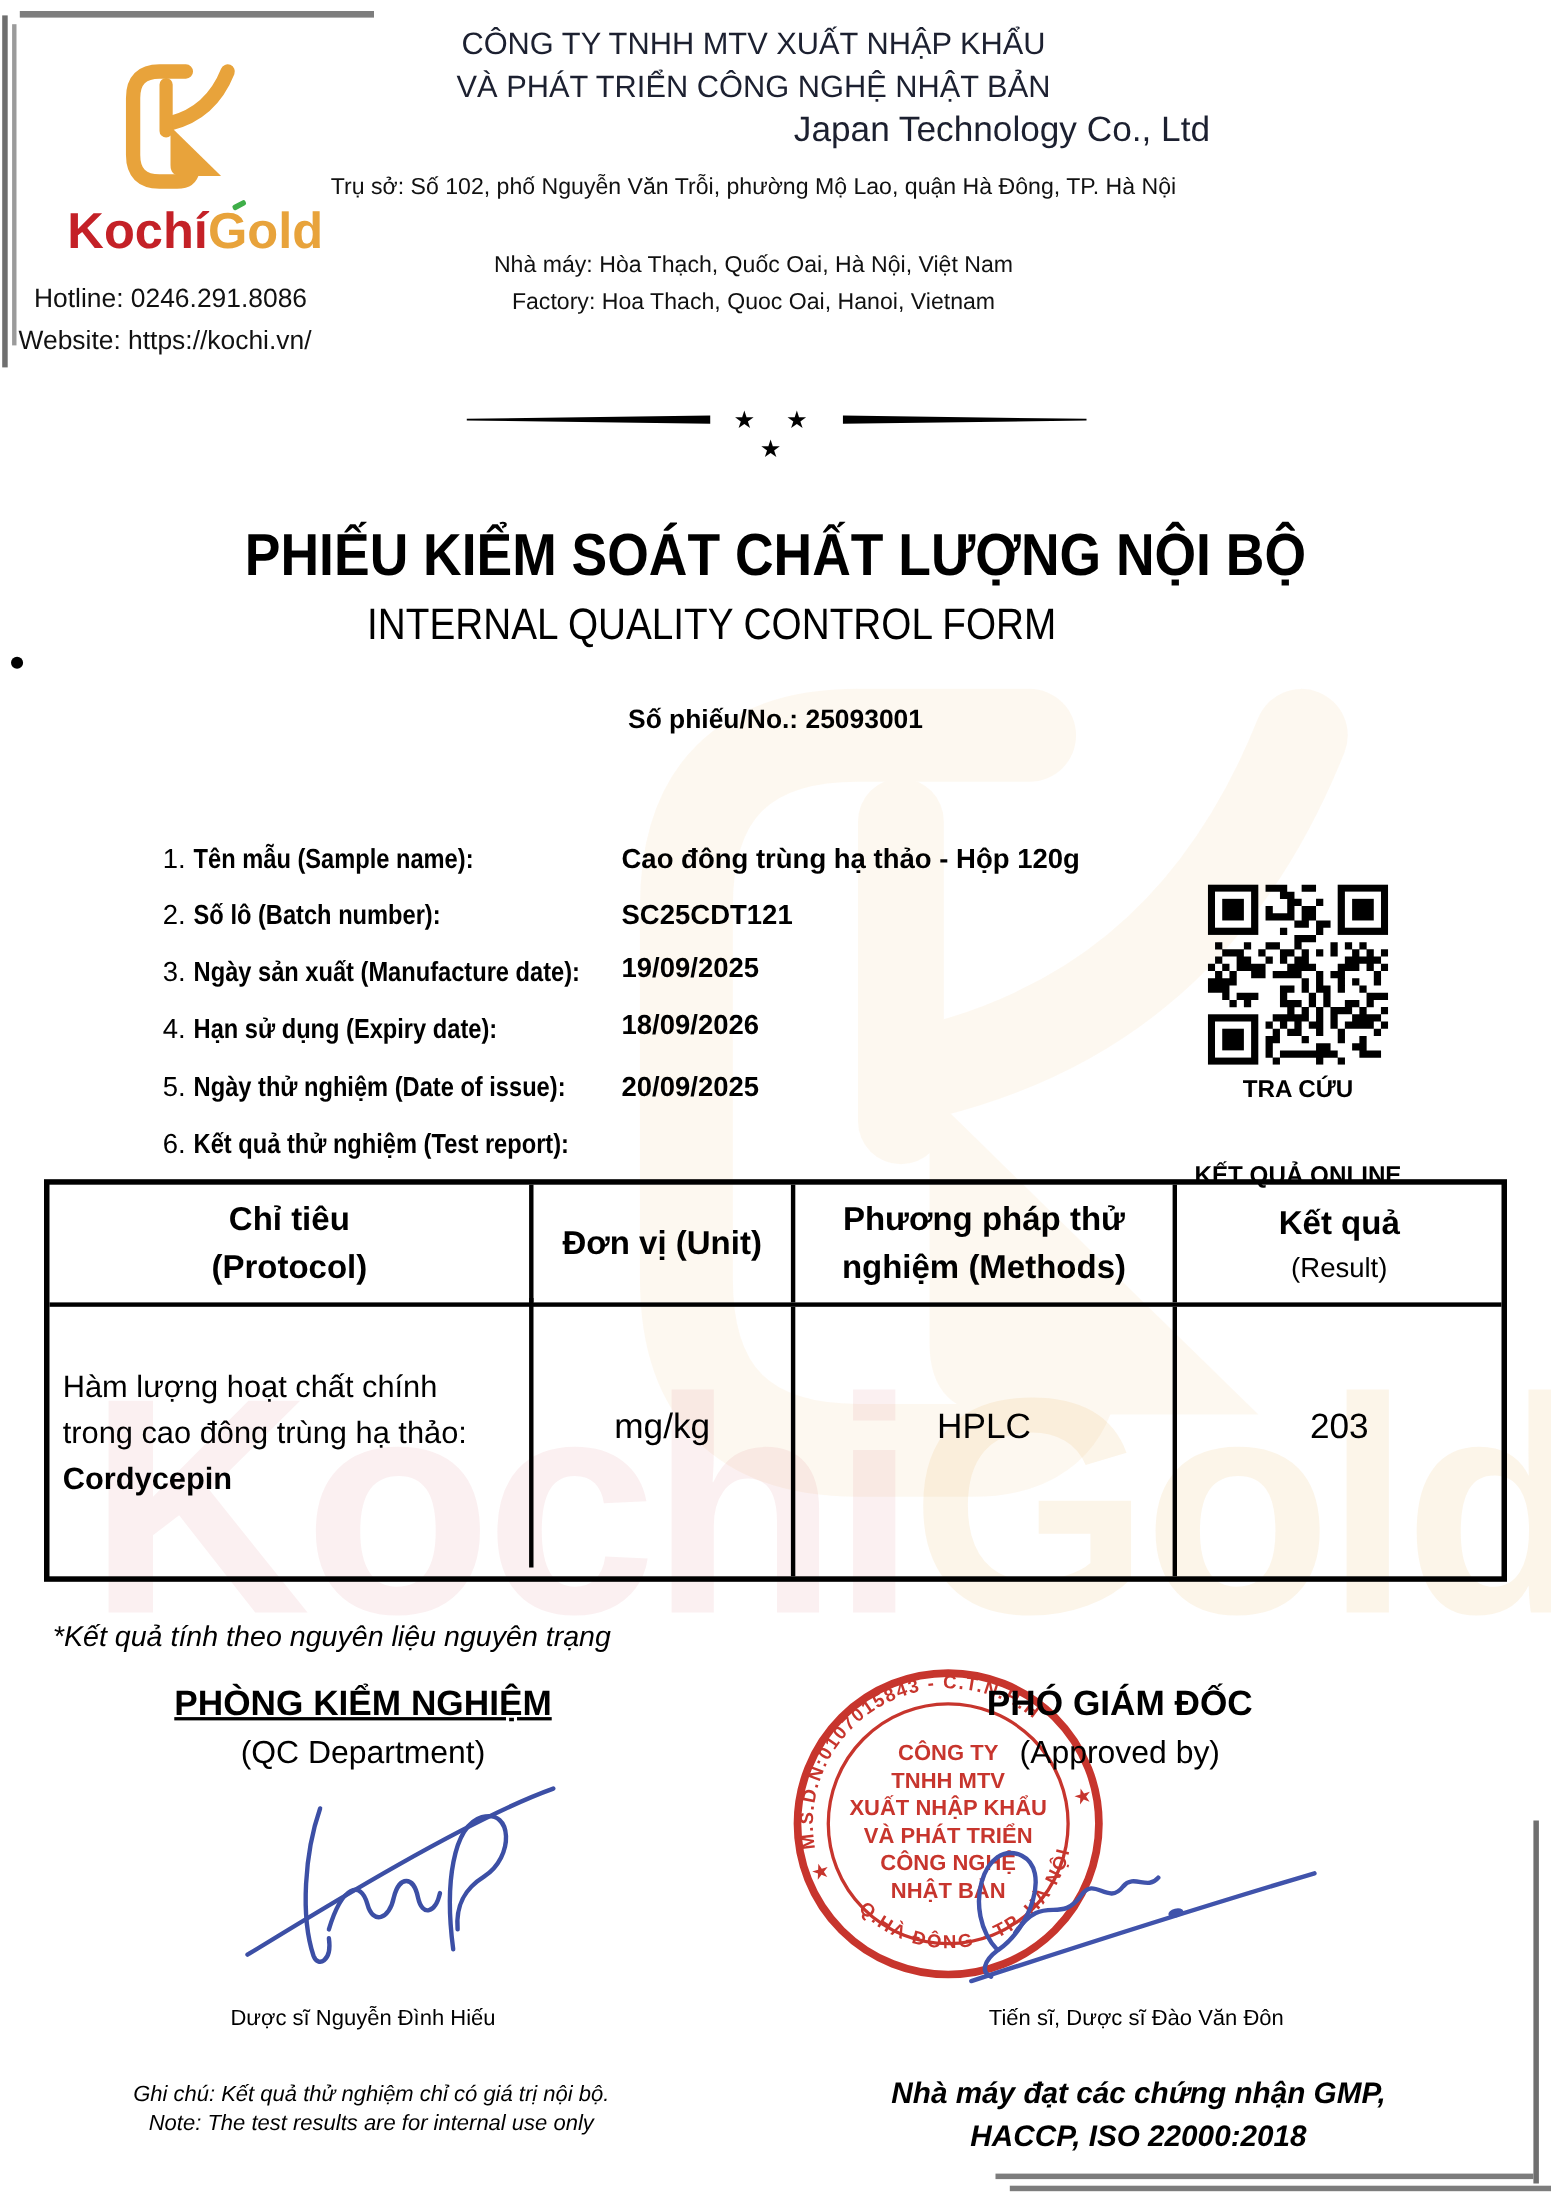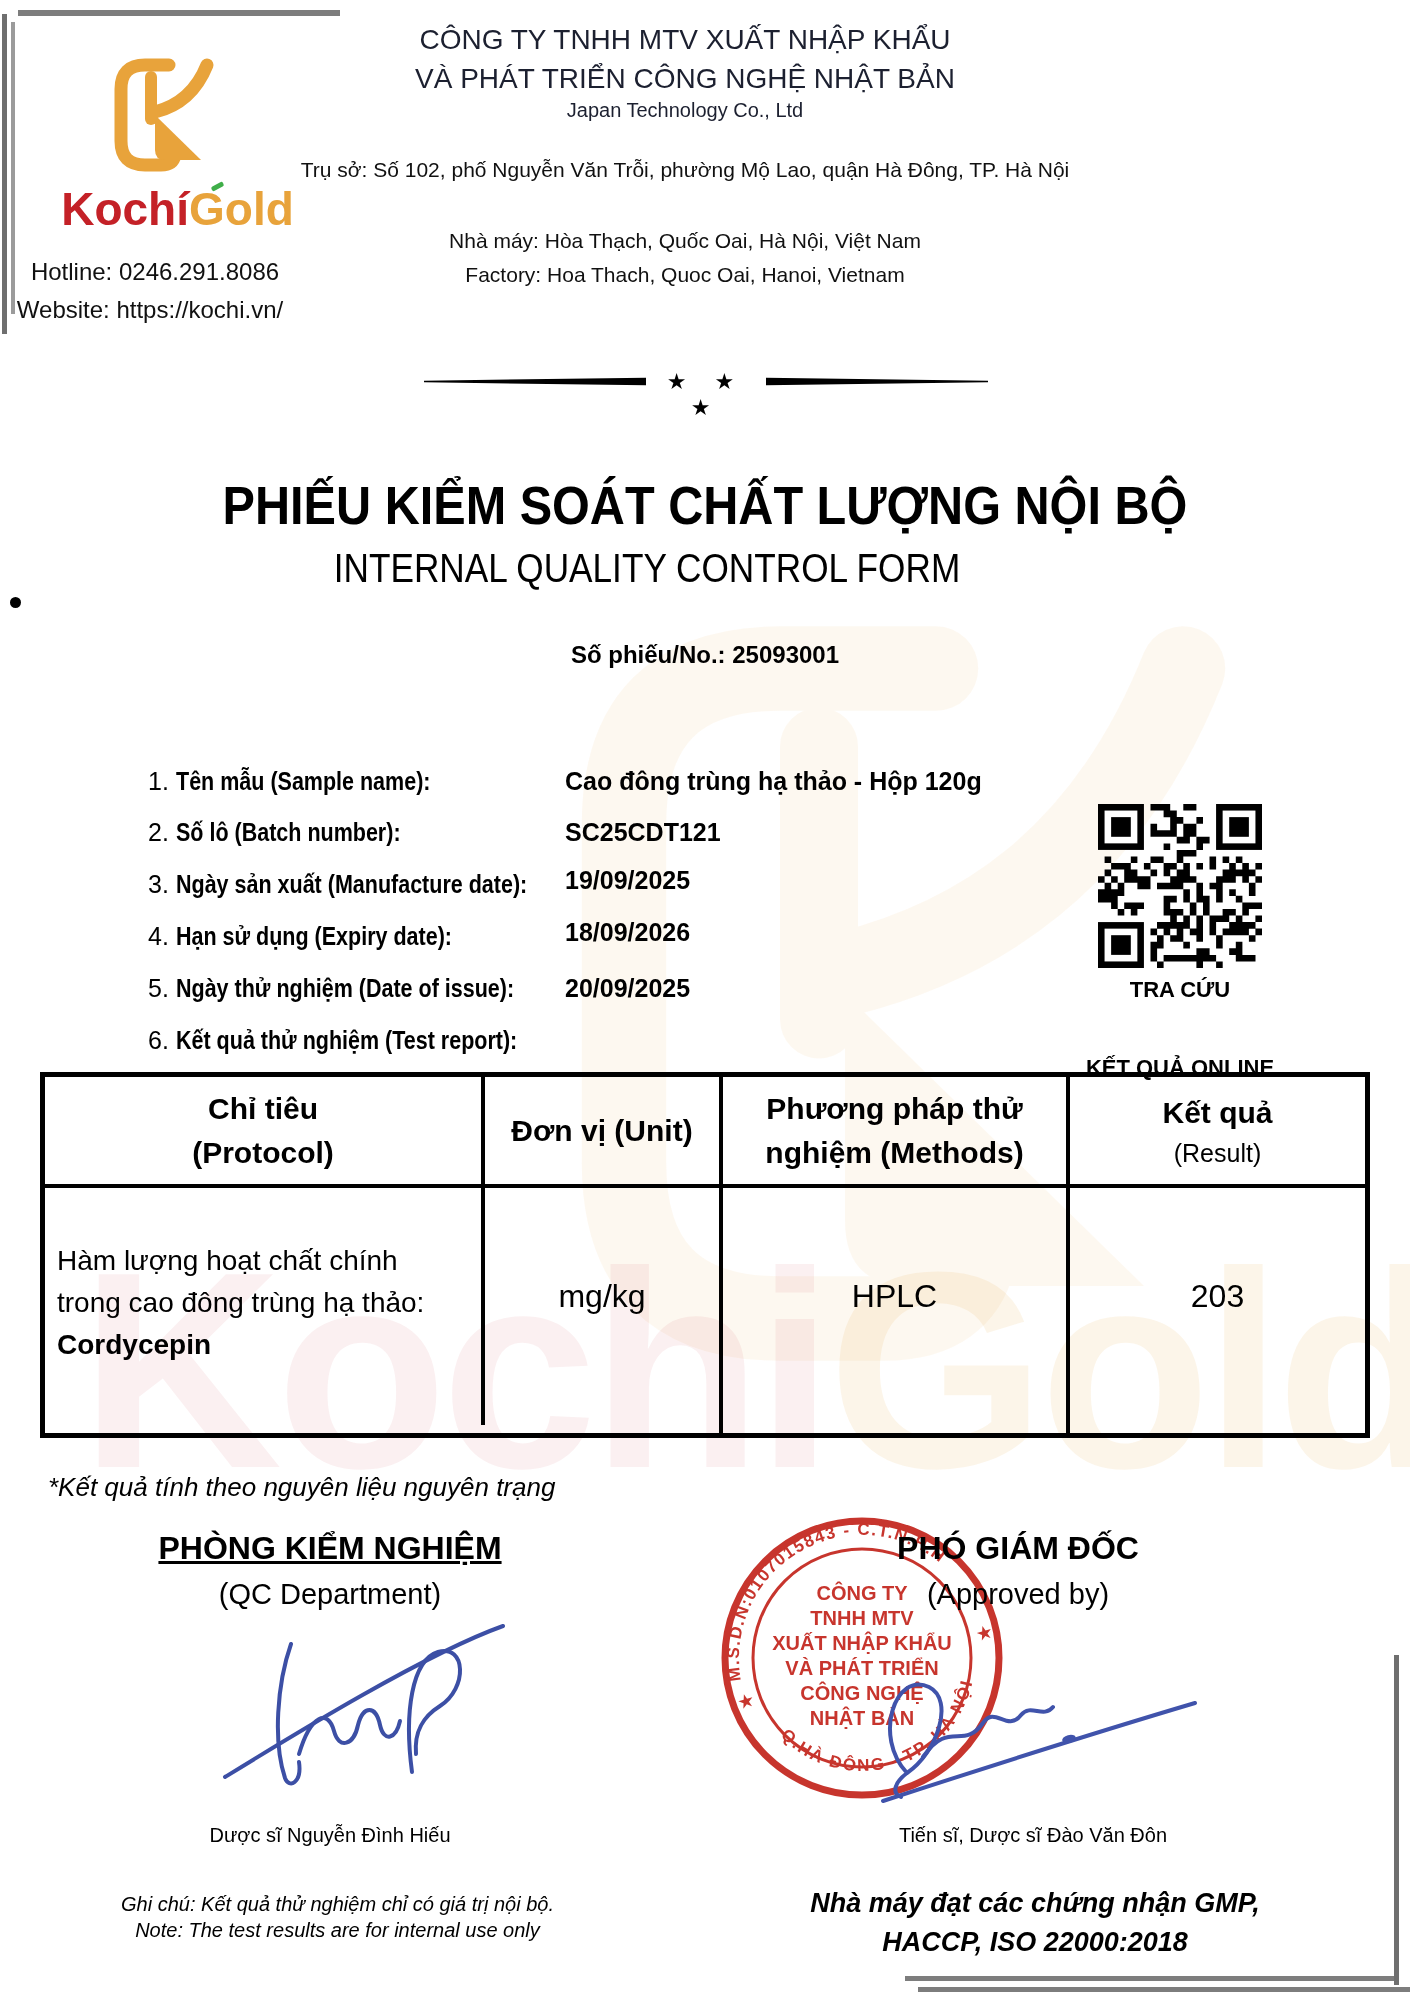--- a/index.html
+++ b/index.html
@@ -18,21 +18,21 @@
 
   
   .brand-text{font-size:46px;font-weight:bold;letter-spacing:0;}
   .brand-kochi{color:#C42127;}
   .brand-gold{color:#E8A33B;}
   .brand-accent{position:absolute;width:13px;height:5px;background:#3FAE49;transform:rotate(-28deg);border-radius:2px;}
   .contact{font-size:24px;color:#111;}
 
   
   .co-name{font-size:28px;font-weight:500;color:#1c2030;line-height:38px;}
-  .co-name-en{font-size:20px;font-weight:400;color:#1c2030;}
+  .co-name-en{font-size:32px;font-weight:400;color:#1c2030;text-align:right;}
   .addr{font-size:21px;color:#111;line-height:25px;}
 
   
   .div-line{position:absolute;background:#000;}
   .div-stars{position:absolute;font-size:22px;letter-spacing:11px;color:#000;}
 
   .doc-title{font-size:54px;font-weight:bold;color:#000;}
   .doc-title-en{font-size:40px;font-weight:400;color:#000;}
   .squeeze{display:inline-block;transform:scaleX(0.9);transform-origin:center;}
   .squeeze2{display:inline-block;transform:scaleX(0.88);transform-origin:center;}

